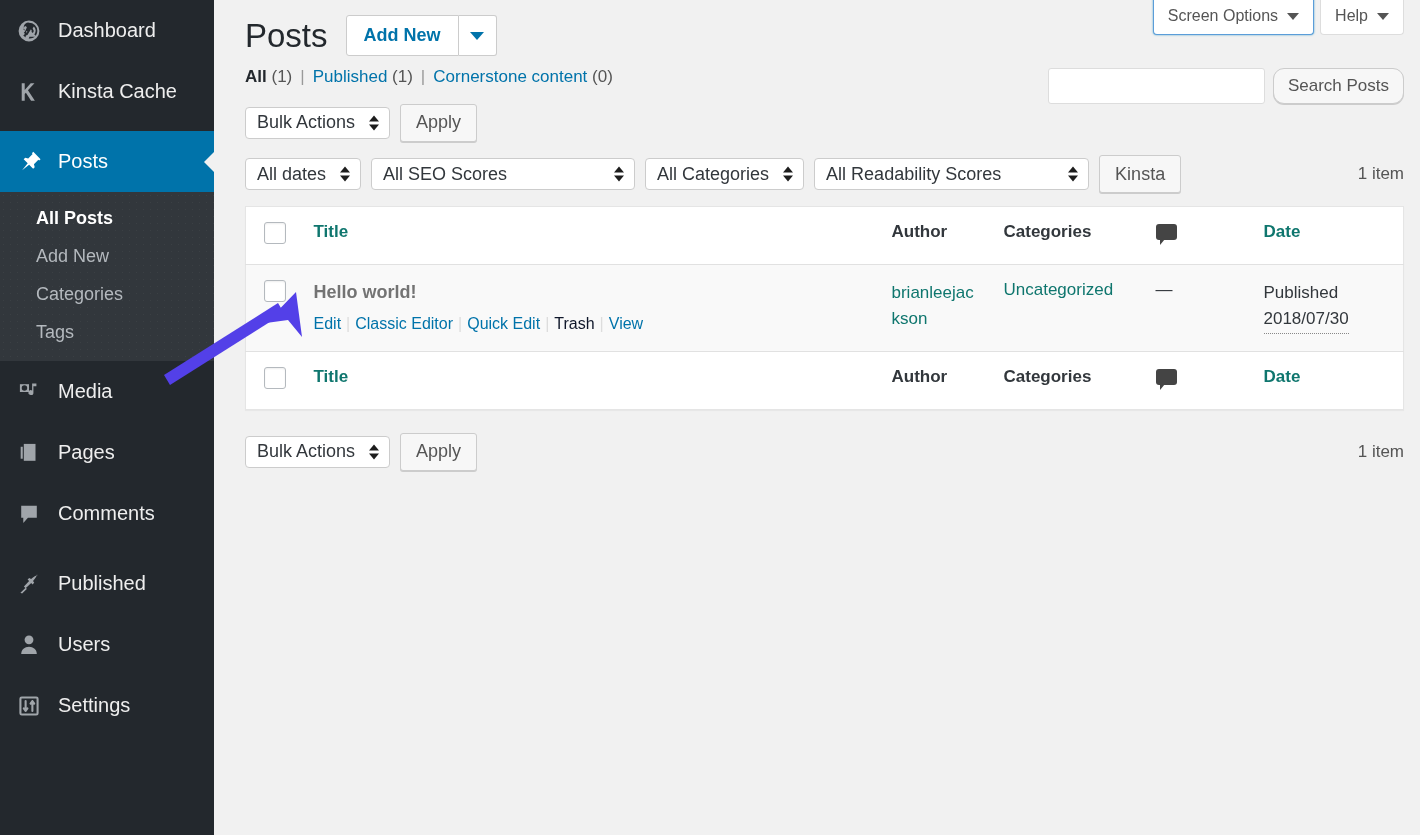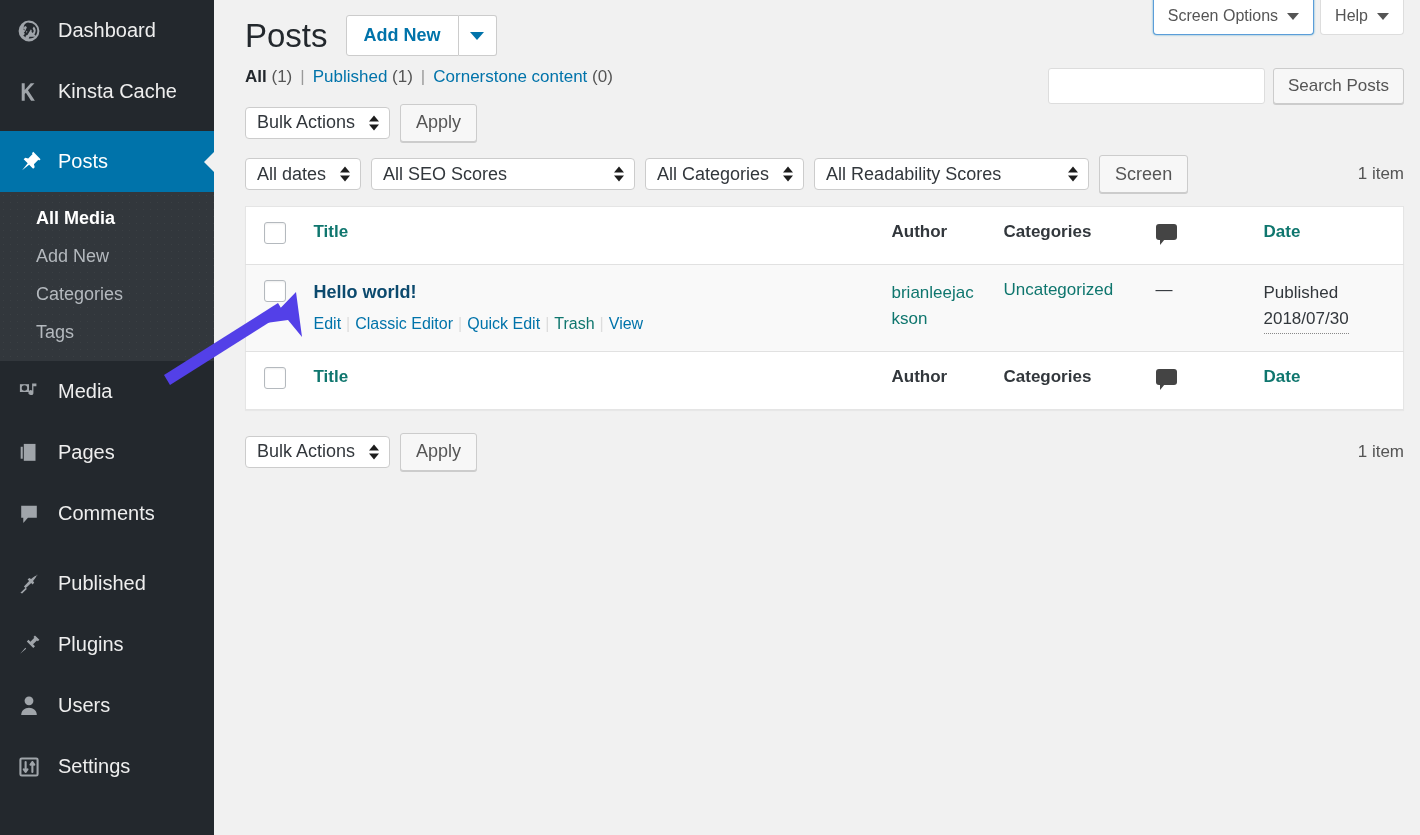--- a/index.html
+++ b/index.html
@@ -169,21 +169,21 @@
     font-size: 16px;
     padding: 0 8px;
     color: #32373c;
     outline: none;
   }
   .search-submit {
     height: 36px;
     padding: 0 14px;
     background: #f7f7f7;
     border: 1px solid #ccc;
-    border-radius: 3px;
+    border-radius: 11px;
     font-size: 17px;
     color: #555;
     cursor: pointer;
     box-shadow: 0 1px 0 #ccc;
   }
 
   
   .tablenav {
     display: flex; align-items: center;
     margin-top: 16px;
@@ -274,36 +274,36 @@
     background: #fff;
     border-radius: 3px;
     display: inline-block;
     box-shadow: inset 0 1px 2px rgba(0,0,0,.07);
     cursor: pointer;
   }
   th a.sortlink, td a.rowlink {
     color: #0f766e; text-decoration: none; cursor: pointer;
   }
   .row-title {
-    color: #0c4a6e;
+    color: #737373;
     font-size: 18px;
     font-weight: bold;
     text-decoration: none;
     cursor: pointer;
     display: inline-block;
     line-height: 1.4;
   }
   .row-actions {
     margin-top: 7px;
     font-size: 16px;
     color: #555;
     line-height: 1.5;
   }
   .row-actions a { color: #0073aa; text-decoration: none; cursor: pointer; }
-  .row-actions a.trash { color: #0f766e; }
+  .row-actions a.trash { color: #0f172a; }
   .row-actions .sep { color: #ddd; margin: 0 5px; }
   .post-row td { background: #f9f9f9; }
   .post-row { border-bottom: 1px solid #e1e1e1; }
   .author-cell a { display: inline-block; max-width: 88px; word-wrap: break-word; overflow-wrap: break-word; line-height: 1.55;}
   .date-cell { color: #32373c; line-height: 1.55; }
   .date-abbr {
     border-bottom: 1px dotted #888;
     display: inline-block;
   }
   .dash { color: #555; }
@@ -366,21 +366,21 @@
     <span class="mi">
       <svg width="26" height="26" viewBox="0 0 20 20" fill="#ffffff">
         <path d="M13.3 2.2l-1.1 1.1 0.6 0.6-3.4 3.4-2.3-0.6-1.2 1.2 3.1 3.1-4.3 5.4 5.4-4.3 3.1 3.1 1.2-1.2-0.6-2.3 3.4-3.4 0.6 0.6 1.1-1.1z"></path>
       </svg>
     </span>
     <span class="mlabel">Posts</span>
     <span class="pointer"></span>
   </div>
 
   <div id="submenu">
-    <div class="sub-item current">All Media</div>
+    <div class="sub-item current">All Posts</div>
     <div class="sub-item">Add New</div>
     <div class="sub-item">Categories</div>
     <div class="sub-item">Tags</div>
   </div>
 
   <div class="menu-top">
     <span class="mi">
       <svg width="26" height="26" viewBox="0 0 20 20" fill="#a0a5aa">
         <path d="M3 4h7v6H3z"></path>
           <circle cx="6.5" cy="7" r="2.1" fill="#23282d"></circle>
@@ -414,28 +414,20 @@
 
   <div class="menu-top">
     <span class="mi">
       <svg width="26" height="26" viewBox="0 0 20 20" fill="#a0a5aa">
         <path d="M16.6 3.2c-1 0-3 1.2-5 3l-1.4-0.9-1.3 1.3 1.2 1-4 4.3 1.3 1.3 4.3-4 1 1.2 1.3-1.3-0.9-1.4c1.8-2 3-4 3-5zM7.6 12.6l-4.2 4.2 1.3 0.6 3.6-3.5z"></path>
       </svg>
     </span>
     <span class="mlabel">Published</span>
   </div>
 
-  <div class="menu-top">
-    <span class="mi">
-      <svg width="26" height="26" viewBox="0 0 20 20" fill="#a0a5aa">
-        <path d="M14.6 2.6l-1.2 1.2 0.7 0.7-3 3-1.5-1.5-1.3 1.3 5 5 1.3-1.3-1.5-1.5 3-3 0.7 0.7 1.2-1.2zM7.2 12.2l-4 4.6 4.6-4z"></path>
-      </svg>
-    </span>
-    <span class="mlabel">Plugins</span>
-  </div>
 
   <div class="menu-top">
     <span class="mi">
       <svg width="26" height="26" viewBox="0 0 20 20" fill="#a0a5aa">
         <circle cx="10" cy="6" r="3.4"></circle>
           <path d="M4 17c0-3.4 2.7-5.6 6-5.6s6 2.2 6 5.6z"></path>
       </svg>
     </span>
     <span class="mlabel">Users</span>
   </div>
@@ -534,21 +526,21 @@
             <i class="d"></i>
           </span>
       </div>
       <div class="wp-select" style="width:275px">
         <span>All Readability Scores</span>
         <span class="updown">
             <i class="u"></i>
             <i class="d"></i>
           </span>
       </div>
-      <button class="btn-sec">Screen</button>
+      <button class="btn-sec">Kinsta</button>
       <span class="displaying-num">1 item</span>
     </div>
 
     <table class="wp-list-table">
       <thead>
         <tr>
           <th class="col-cb">
             <span class="cbx"></span>
           </th>
           <th class="col-title">

